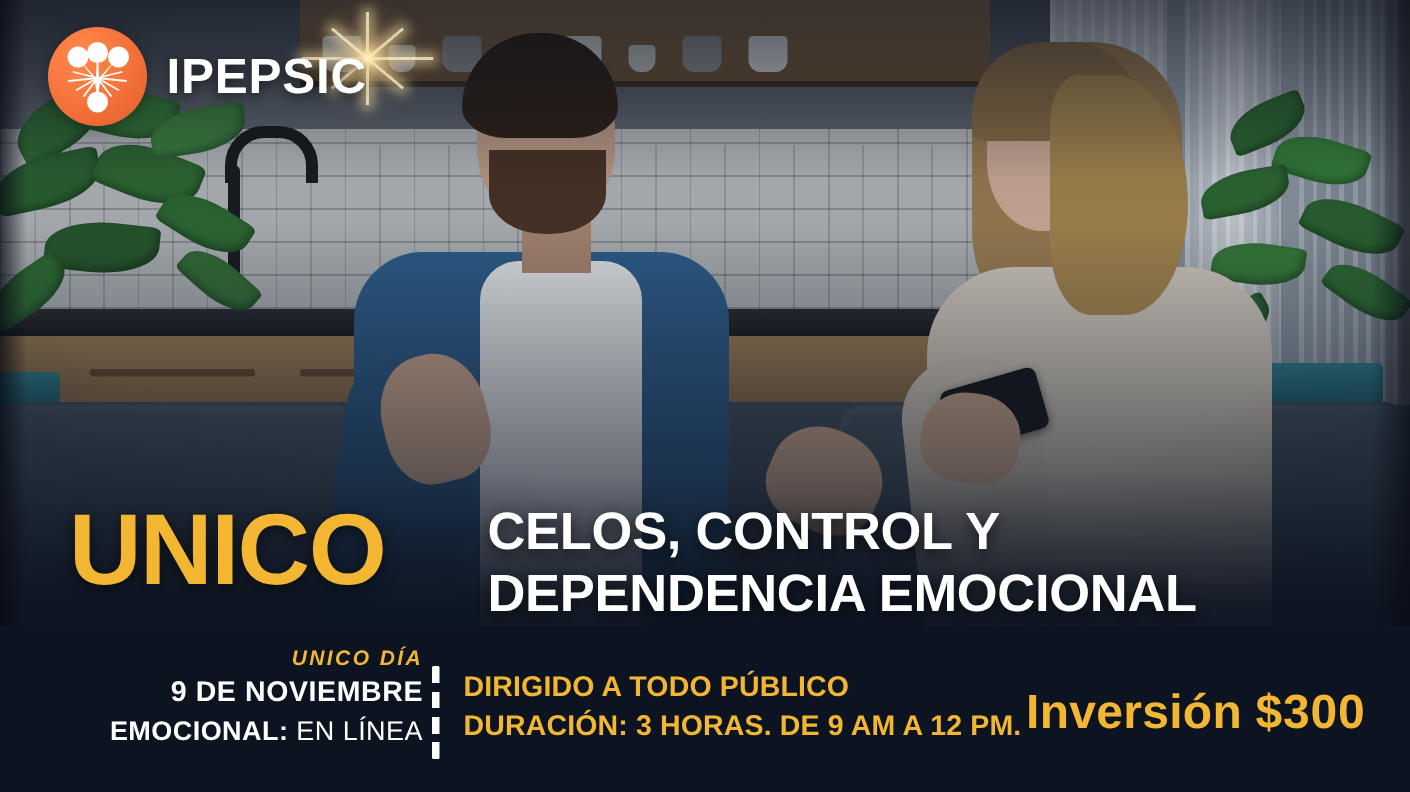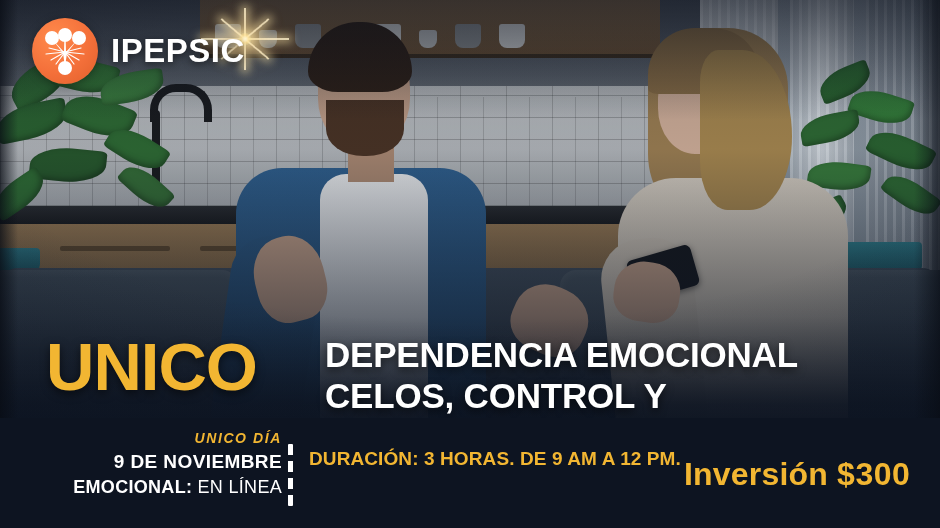--- a/index.html
+++ b/index.html
@@ -425,39 +425,40 @@
           </g>
         </g>
       </svg>
     </div>
     <div class="logo-text">IPEPSIC</div>
   </div>
 
   <div class="curso">UNICO</div>
 
   <div class="title">
+    <div>CELOS, CONTROL Y</div>
     <div>DEPENDENCIA EMOCIONAL</div>
-    <div>CELOS, CONTROL Y</div>
   </div>
 
   <div class="bar">
     <div class="bar-inner">
 
       <div class="left-col">
         <div class="unico">UNICO DÍA</div>
         <div class="fecha">9 DE NOVIEMBRE</div>
         <div class="modal">
           <b>EMOCIONAL:</b>
           <span>EN LÍNEA</span>
         </div>
       </div>
 
       <div class="divider"></div>
 
       <div class="mid-col">
+        <div>DIRIGIDO A TODO PÚBLICO</div>
         <div>DURACIÓN: 3 HORAS. DE 9 AM A 12 PM.</div>
       </div>
 
       <div class="price">
         <span class="lbl">Inversión</span><span class="amt">$300</span>
       </div>
 
     </div>
   </div>
 

